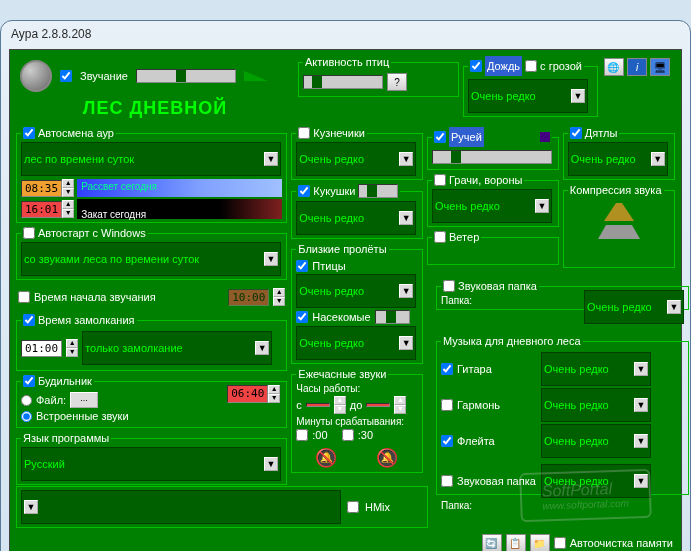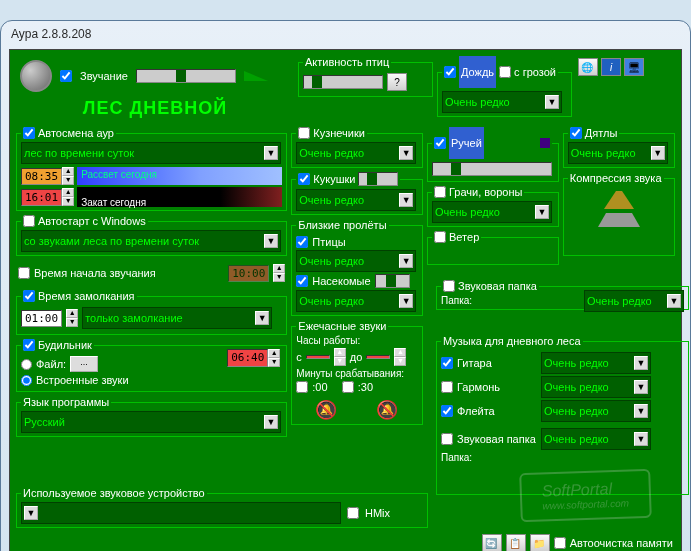--- a/index.html
+++ b/index.html
@@ -11,42 +11,42 @@
 fieldset { border: 1px solid #00c000; border-radius: 0; padding: 3px 4px; position: relative; }
 legend { color: #fff; font-size: 11px; padding: 0 2px; display: flex; align-items: center; gap: 3px; }
 legend input[type=checkbox] { vertical-align: middle; }
 label { color: #fff; font-size: 11px; }
 .white { color: #fff; }
 .zvuch { display: flex; align-items: center; gap: 8px; padding: 4px; }
 .speaker { width: 32px; height: 32px; background: radial-gradient(circle at 30% 30%, #ccc, #666); border-radius: 50%; border: 2px solid #888; }
 .title-big { color: #00ff00; font-size: 18px; font-weight: bold; text-align: center; padding: 2px 0 6px 0; letter-spacing: 1px; }
 .slider { height: 14px; background: #ccc; border: 1px inset #888; position: relative; display: inline-block; }
 .thumb { position: absolute; width: 10px; height: 100%; background: #006000; top: 0; }
-select, .combo { font-size: 11px; background: #006000; color: #00ff00; border: 1px solid #004000; height: 18px; padding: 10px 2px; }
+select, .combo { font-size: 11px; background: #006000; color: #00ff00; border: 1px solid #004000; height: 18px; padding: 16px 2px; }
 .combo { display: inline-flex; align-items: center; justify-content: space-between; }
 .combo .arrow { background: #ddd; color: #000; width: 14px; text-align: center; border: 1px outset #fff; font-size: 9px; height: 14px; line-height: 12px; }
 .timebox { font-family: monospace; font-size: 11px; background: #fff; border: 1px inset #888; padding: 1px 3px; display: inline-block; }
 .timebox.orange { background: #f0a030; }
 .timebox.gray { background: #ef4444; }
 .spin { display: inline-flex; flex-direction: column; }
 .spin div { width: 12px; height: 9px; background: #ddd; border: 1px outset #fff; font-size: 7px; text-align: center; line-height: 6px; }
 .sunbar { height: 18px; background: linear-gradient(90deg, #3040ff 0%, #6080ff 40%, #80a0ff 60%, #a0c0ff 100%); color: #00ff88; font-size: 10px; padding: 2px 4px; }
 .nightbar { height: 18px; background: linear-gradient(90deg, #000 0%, #000 70%, #802020 100%); color: #fff; font-size: 10px; padding: 10px 4px; }
 .smallline { display: flex; align-items: center; gap: 4px; margin: 2px 0; }
 .icon-btn { width: 20px; height: 18px; background: linear-gradient(#fafafa, #d0d0d0); border: 1px solid #888; display: inline-flex; align-items: center; justify-content: center; font-size: 10px; }
 .file-btn { width: 28px; height: 16px; background: #ddd; border: 1px outset #fff; font-size: 9px; text-align: center; }
 .radio { width: 11px; height: 11px; }
 input[type=checkbox] { width: 12px; height: 12px; }
 .trapezoid { margin: 4px auto; width: 30px; height: 0; border-left: 12px solid transparent; border-right: 12px solid transparent; border-bottom: 18px solid #b09020; }
 .trapezoid2 { margin: 0 auto; width: 42px; height: 0; border-left: 8px solid transparent; border-right: 8px solid transparent; border-bottom: 14px solid #999; }
 .bell-icon { font-size: 18px; color: #000; text-align: center; }
 .watermark { position: absolute; right: 30px; bottom: 40px; color: rgba(220,220,220,0.25); font-size: 16px; font-style: italic; transform: rotate(-2deg); pointer-events: none; border: 2px solid rgba(220,220,220,0.25); padding: 8px 20px; border-radius: 6px; }
 .watermark small { display: block; font-size: 10px; }
 .leftcol { width: 278px; }
-.hl-blue { background:#3060d0; padding:10px 2px; color:#fff; }
+.hl-blue { background:#3060d0; padding:4px 2px; color:#fff; }
 </style>
 </head>
 <body>
 
 <div class="window">
   <div class="titlebar">
     <span>Аура 2.8.8.208</span>
   </div>
   <div class="content">
 
@@ -58,21 +58,21 @@
           <input type="checkbox" checked="" style="">
           <label>Звучание</label>
           <div class="slider" style="width:100px;">
               <div class="thumb" style="left:40%;"></div>
             </div>
           <div style="width:0;height:0;border-left:24px solid #00a000;border-top:10px solid transparent;border-bottom:0;"></div>
         </div>
         <div class="title-big">ЛЕС ДНЕВНОЙ</div>
       </div>
 
-      <fieldset style="width:135px;">
+      <fieldset style="width:161px;">
         <legend>
             <span>Активность птиц</span>
           </legend>
         <div class="smallline">
           <div class="slider" style="width:80px;">
               <div class="thumb" style="left:10%;"></div>
             </div>
           <div class="icon-btn">?</div>
         </div>
       </fieldset>
@@ -362,21 +362,20 @@
           <label style="width:80px;">Звуковая папка</label> 
           <div class="combo" style="width:110px;">
             <span>Очень редко</span>
             <span class="arrow">▼</span>
           </div>
         </div>
       <div class="white" style="font-size:10px;">Папка:</div>
     </fieldset>
 
     <fieldset style="position:absolute; left:6px; bottom:32px; width:412px;">
-      <legend>Используемое звуковое устройство</legend>
       <div style="display:flex;gap:6px;align-items:center;">
         <div class="combo" style="width:320px;">
             <span class="arrow">▼</span>
           </div>
         <input type="checkbox" style=""> 
           <label>HMix</label>
       </div>
     </fieldset>
 
     <div style="position:absolute; right:8px; bottom:8px; display:flex; gap:4px; align-items:center;">

